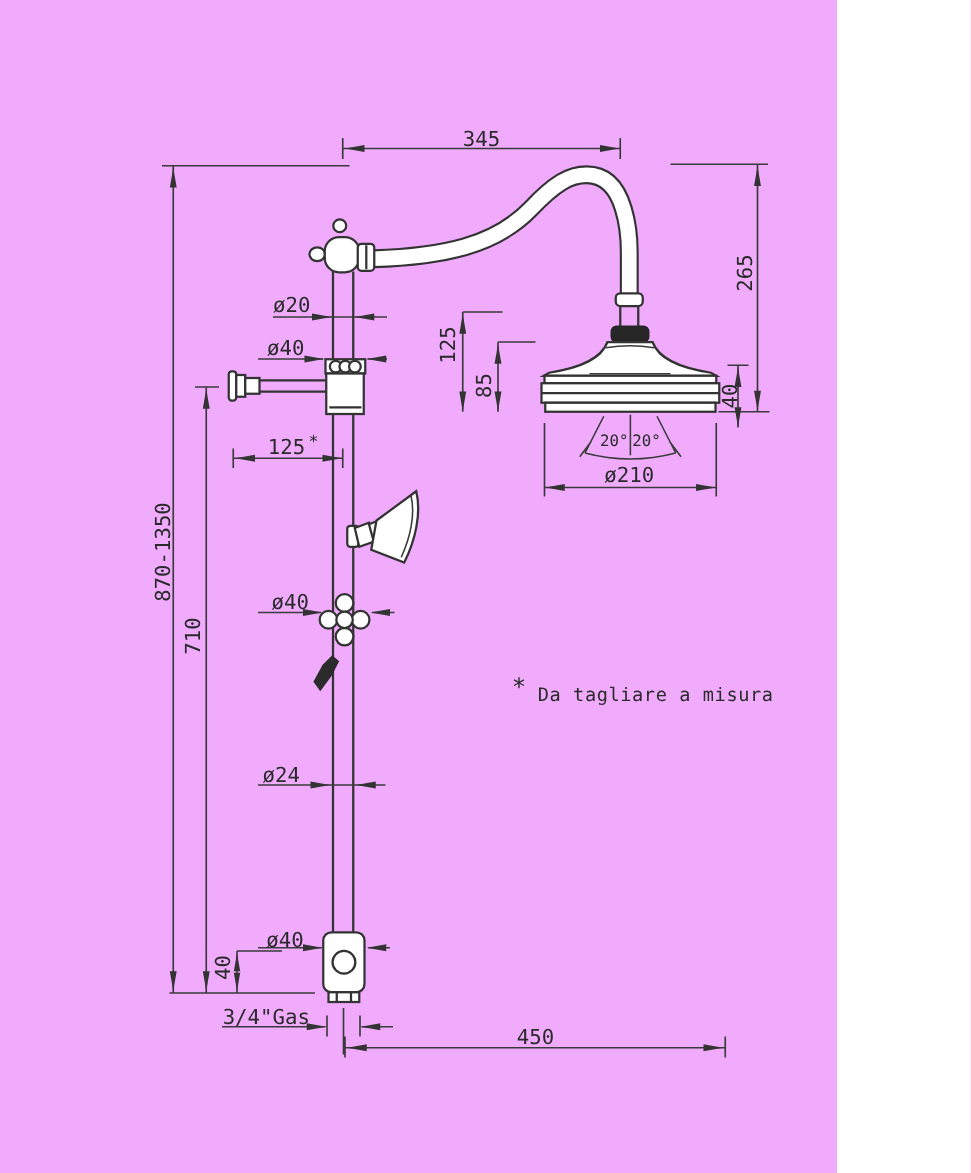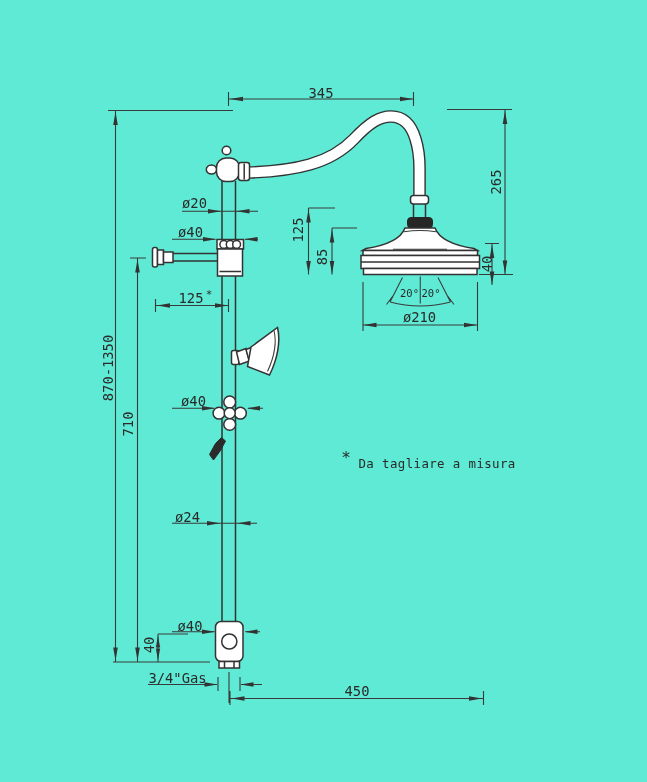--- a/index.html
+++ b/index.html
@@ -1,16 +1,16 @@
 <!DOCTYPE html>
 <html><head>
 <meta charset="utf-8">
 <style>
   html,body{margin:0;padding:0;background:#ffffff;}
-  .page{width:647px;height:782px;background:#5eead4;position:relative;overflow:hidden;}
+  .page{width:558px;height:782px;background:#f0abfc;position:relative;overflow:hidden;}
   svg{display:block;}
   svg text{font-family:"DejaVu Sans Mono","Liberation Mono",monospace;fill:#2a2a2a;}
   .dim-t{font-size:13.8px;}
   .ang-t{font-size:10.5px;}
   .ast-t{font-size:11px;}
   .note-m{font-size:16px;}
   .note-t{font-size:12.4px;letter-spacing:0.4px;}
   .geo{stroke:#333;stroke-width:1.5;fill:none;}
   .geow{stroke:#333;stroke-width:1.5;fill:#fff;}
   .diml{stroke:#3a3a3a;stroke-width:1.1;fill:none;}

